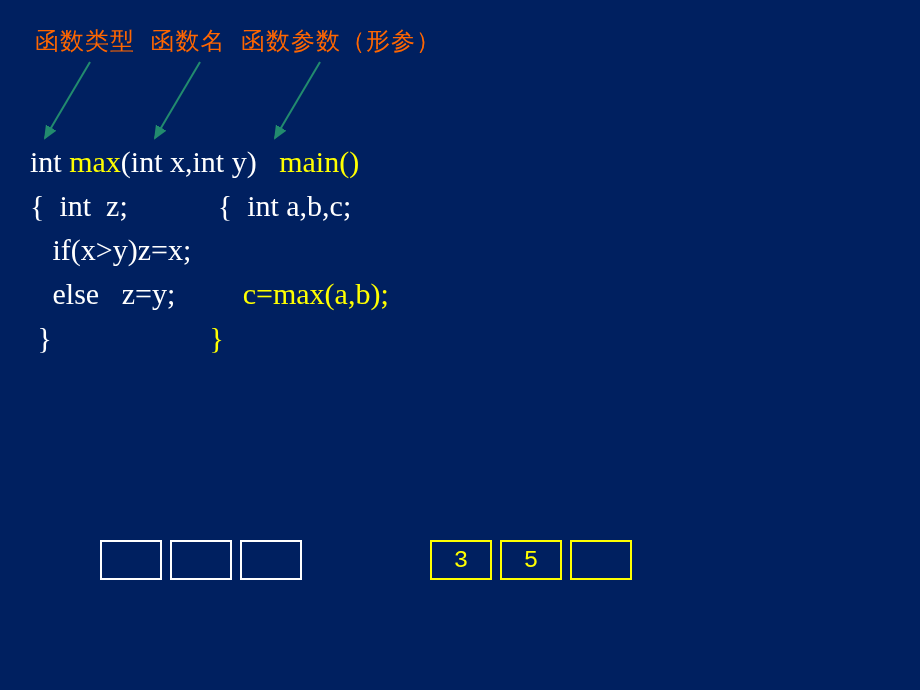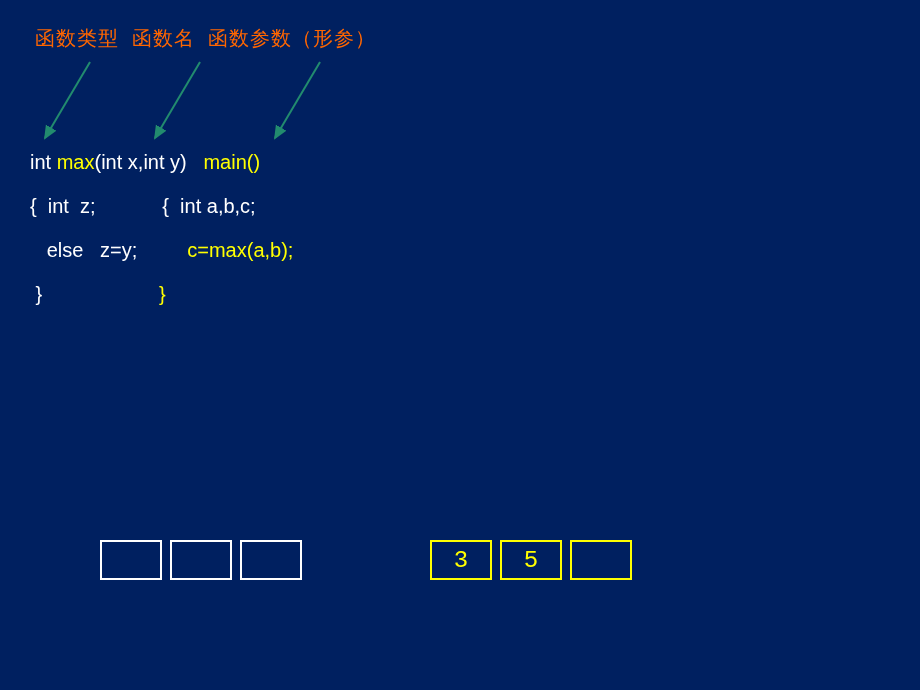--- a/index.html
+++ b/index.html
@@ -10,32 +10,32 @@
     body {
       background-color: #002060;
       width: 920px;
       height: 690px;
       font-family: "SimSun", "宋体", monospace;
       position: relative;
       overflow: hidden;
     }
     .heading {
       color: #ff6600;
-      font-size: 20px;
+      font-size: 24px;
       position: absolute;
       top: 25px;
       left: 35px;
       letter-spacing: 1px;
     }
     .code-area {
       position: absolute;
       top: 140px;
       left: 30px;
-      font-family: Liberation Sans, sans-serif;
-      font-size: 20px;
+      font-family: Liberation Serif, serif;
+      font-size: 30px;
       line-height: 44px;
     }
     .white-text { color: #ffffff; }
     .yellow-text { color: #ffff00; }
     .code-line {
       white-space: pre;
     }
     .boxes-row {
       position: absolute;
       display: flex;
@@ -80,20 +80,21 @@
     </marker>
   </defs>
   <line x1="90" y1="62" x2="45" y2="138" stroke="#228b6e" stroke-width="2" marker-end="url(#arrowhead)"></line>
   <line x1="200" y1="62" x2="155" y2="138" stroke="#228b6e" stroke-width="2" marker-end="url(#arrowhead)"></line>
   <line x1="320" y1="62" x2="275" y2="138" stroke="#228b6e" stroke-width="2" marker-end="url(#arrowhead)"></line>
 </svg>
 
 <div class="code-area">
   <div class="code-line"><span class="white-text">int </span><span class="yellow-text">max</span><span class="white-text">(int x,int y)</span><span class="white-text">   </span><span class="yellow-text">main()</span></div>
   <div class="code-line"><span class="white-text">{  int  z;</span><span class="white-text">            </span><span class="white-text">{  int a,b,c;    </span></div>
+  <div class="code-line white-text">   if(x&gt;y)z=x;</div>
   <div class="code-line"><span class="white-text">   else   z=y;</span><span class="white-text">         </span><span class="yellow-text">c=max(a,b);</span></div>
   <div class="code-line"><span class="white-text"> }</span><span class="white-text">                     </span><span class="yellow-text">}</span></div>
 </div>
 
 <div class="boxes-row" style="top: 540px; left: 100px;">
   <div class="box white-text"></div>
   <div class="box white-text"></div>
   <div class="box white-text"></div>
 </div>
 

